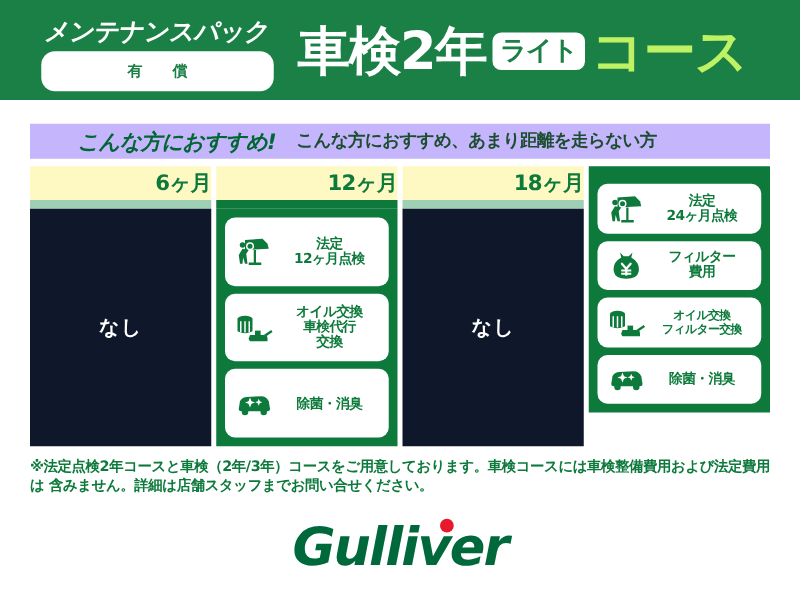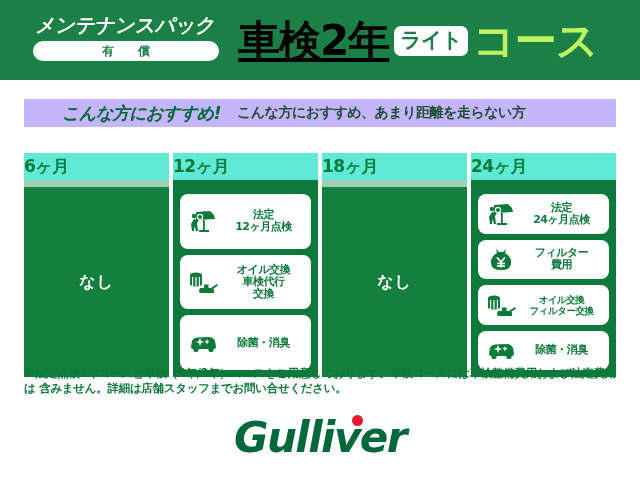--- a/index.html
+++ b/index.html
@@ -24,35 +24,35 @@
     color:#ffffff;
     font-size:20px;font-weight:bold;
     letter-spacing:-0.5px;
     transform:skewX(-8deg);
     text-align:center;
     line-height:24px;
     white-space:nowrap;
   }
   .mp-pill{
     margin:4px auto 0 auto;
-    width:186px;height:20px;
+    width:186px;height:32px;
     background:#ffffff;border-radius:11px;
     display:flex;align-items:center;justify-content:center;
   }
   .mp-pill span{
     color:#1b8045;font-size:12px;font-weight:bold;letter-spacing:6px;
     text-indent:6px;
   }
   .main-title{
     position:absolute;left:238px;top:12px;height:58px;
     display:flex;align-items:center;white-space:nowrap;
   }
   .t-yellow{
-    color:#000000;font-size:42px;font-weight:bold;
-    letter-spacing:-1px;line-height:44px;text-decoration:underline;
+    color:#ffffff;font-size:42px;font-weight:bold;
+    letter-spacing:-1px;line-height:44px;
   }
   .t-white{
     color:#bef264;font-size:42px;font-weight:bold;
     letter-spacing:-1px;line-height:44px;
   }
   .light-badge{
     background:#ffffff;color:#1b8045;
     font-size:21px;font-weight:bold;
     border-radius:7px;
     padding:3px 6px 5px 6px;
@@ -77,37 +77,37 @@
     letter-spacing:-0.5px;white-space:nowrap;margin-left:16px;
   }
 
   
   .table{
     position:absolute;left:24px;top:133px;width:592px;
     display:flex;gap:4px;
   }
   .col{width:145px;display:flex;flex-direction:column;}
   .col-head{
-    height:27px;background:#5eead4;
-    display:flex;align-items:center;justify-content:flex-start;margin-top:20px;
+    height:27px;background:#fef9c3;
+    display:flex;align-items:center;justify-content:flex-end;
   }
   .col-head span{
     color:#0d7a3c;font-size:17px;font-weight:bold;letter-spacing:-0.5px;
   }
   .col-rule{height:7px;background:#9fcfb4;}
   .col-rule.strong{background:#0d7a3c;}
 
   .col-body{
     height:190px;
     margin-top:0px;
     position:relative;
     box-sizing:border-box;
   }
   .col-body.empty{
-    background:#15803d;
+    background:#0f172a;
     display:flex;align-items:center;justify-content:center;
   }
   .col-body.empty span{
     color:#ffffff;font-size:16px;font-weight:bold;letter-spacing:1px;
   }
   .col-body.filled{
     background:#0d7a3c;
     padding:7px 7px;
     display:flex;flex-direction:column;justify-content:space-between;
   }
@@ -254,23 +254,20 @@
     <div class="col">
       <div class="col-head">
         <span>18ヶ月</span>
       </div>
       <div class="col-rule"></div>
       <div class="col-body empty">
         <span>なし</span>
       </div>
     </div>
     <div class="col">
-      <div class="col-head">
-        <span>24ヶ月</span>
-      </div>
       <div class="col-rule strong"></div>
       <div class="col-body filled">
         <div class="chip">
           <div class="chip-icon">
             <svg width="32" height="30" viewBox="0 0 32 30">
       <path d="M9 6 L23 5 L27 9 L28 13 L9 14 Z" fill="#0d7a3c"></path>
       <circle cx="13" cy="11" r="3.2" fill="#fff"></circle>
       <circle cx="13" cy="11" r="2" fill="#0d7a3c"></circle>
       <rect x="16" y="14" width="1.8" height="11" fill="#0d7a3c"></rect>
       <rect x="12" y="24" width="10" height="2" fill="#0d7a3c"></rect>

